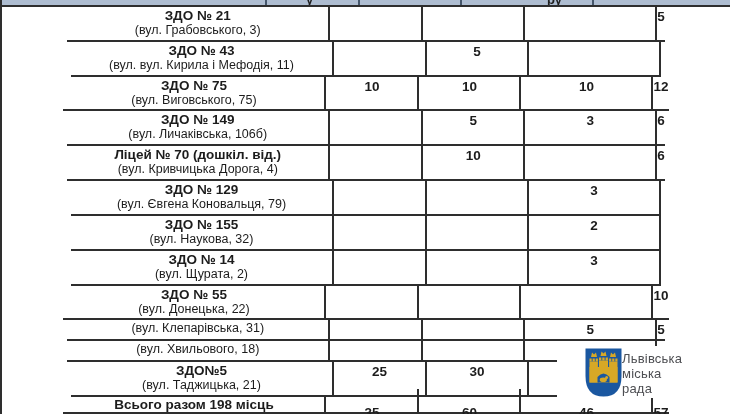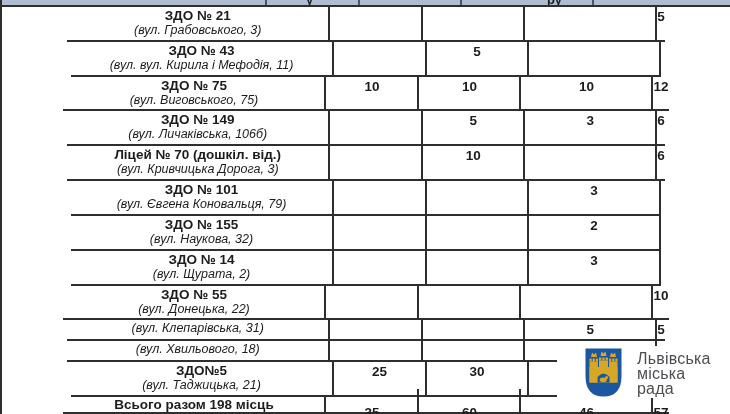--- a/index.html
+++ b/index.html
@@ -24,34 +24,34 @@
   .row { display:flex; flex:1 1 auto; border-bottom:2px solid var(--border,#2e2e2e); min-height:0; }
   .row.total { flex:0 0 17px; align-items:center; }
   .cell { border-right:2px solid var(--border,#2e2e2e); overflow:hidden; }
   .c-name { width:263px; text-align:center; padding-top:1px; }
   .c1 { width:93px; }
   .c2 { width:102px; }
   .c3 { width:132px; }
   .c4 { flex:1 1 auto; border-right:none; }
   .val { text-align:center; font-weight:700; font-size:13.5px; line-height:15px; padding-top:2px; }
   .fname { display:block; font-weight:700; font-size:13.5px; line-height:15px; white-space:nowrap; }
-  .faddr { display:block; font-style:italic; font-size:12.5px; line-height:15px; white-space:nowrap; }
+  .faddr { display:block; font-size:12.5px; line-height:15px; white-space:nowrap; }
   .total .c-name { font-weight:700; font-size:13.5px; line-height:15px; padding-top:0; }
   .total .val { padding-top:16px; }
 
   
   .logo {
     position:absolute; left:555px; top:346px; width:161px; height:52px;
     background:#fff; display:flex; align-items:flex-start; padding:2px 0 0 28px;
   }
   .logo svg { flex:0 0 auto; display:block; }
   .sh-blue { fill:var(--shield-blue,#1a57a0); }
   .sh-gold { fill:var(--shield-gold,#d7a826); }
   .logo-text {
-    margin-left:15px; padding-top:3px; font-size:16px; line-height:15px;
+    padding-top:3px; font-size:13px; line-height:15px;
     color:var(--logo-text,#4d4e52); letter-spacing:.2px;
   }
   .logo-text span { display:block; }
 </style>
 </head>
 <body>
 
 <div class="screen">
 
   <div class="strip">
@@ -105,31 +105,31 @@
     </div>
     <div class="cell c1 val"></div>
     <div class="cell c2 val">5</div>
     <div class="cell c3 val">3</div>
     <div class="cell c4 val">6</div>
   </div>
 
   <div class="row">
     <div class="cell c-name">
       <span class="fname">Ліцей № 70 (дошкіл. від.)</span>
-      <span class="faddr">(вул. Кривчицька Дорога, 3)</span>
+      <span class="faddr">(вул. Кривчицька Дорога, 4)</span>
     </div>
     <div class="cell c1 val"></div>
     <div class="cell c2 val">10</div>
     <div class="cell c3 val"></div>
     <div class="cell c4 val">6</div>
   </div>
 
   <div class="row">
     <div class="cell c-name">
-      <span class="fname">ЗДО № 101</span>
+      <span class="fname">ЗДО № 129</span>
       <span class="faddr">(вул. Євгена Коновальця, 79)</span>
     </div>
     <div class="cell c1 val"></div>
     <div class="cell c2 val"></div>
     <div class="cell c3 val">3</div>
     <div class="cell c4 val"></div>
   </div>
 
   <div class="row">
     <div class="cell c-name">

